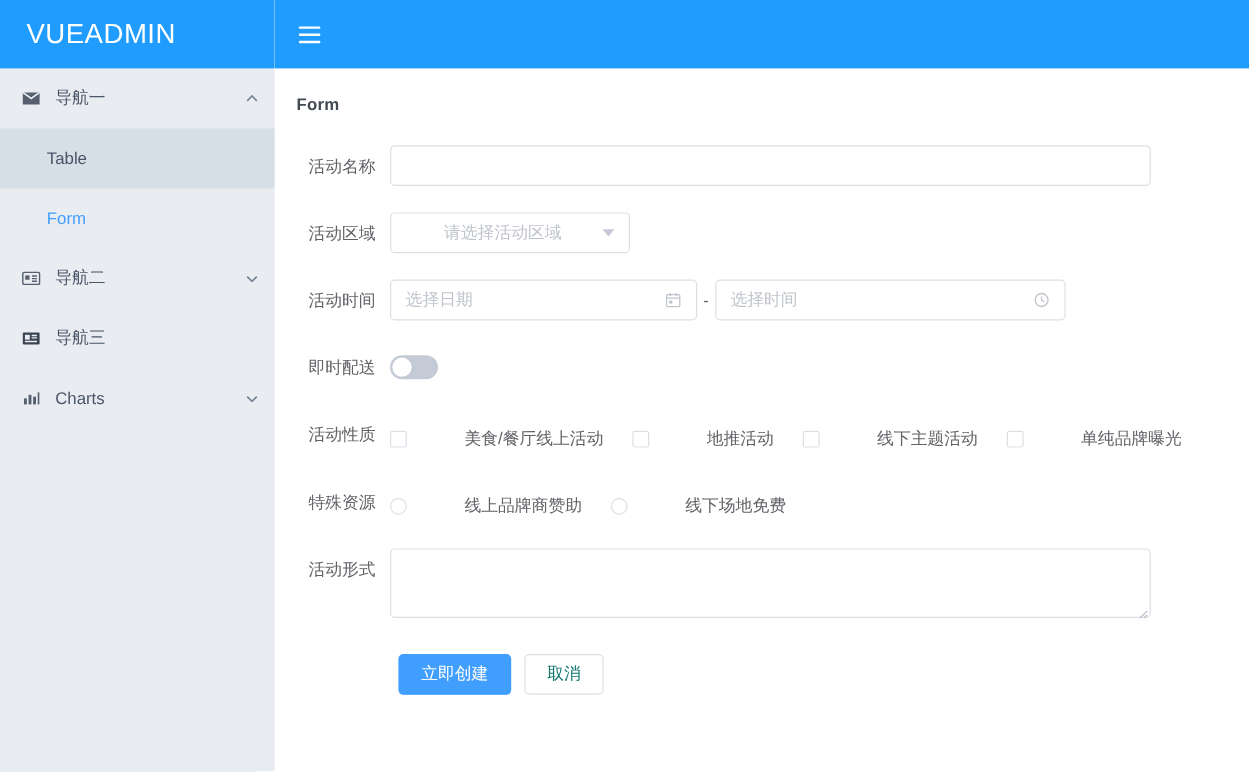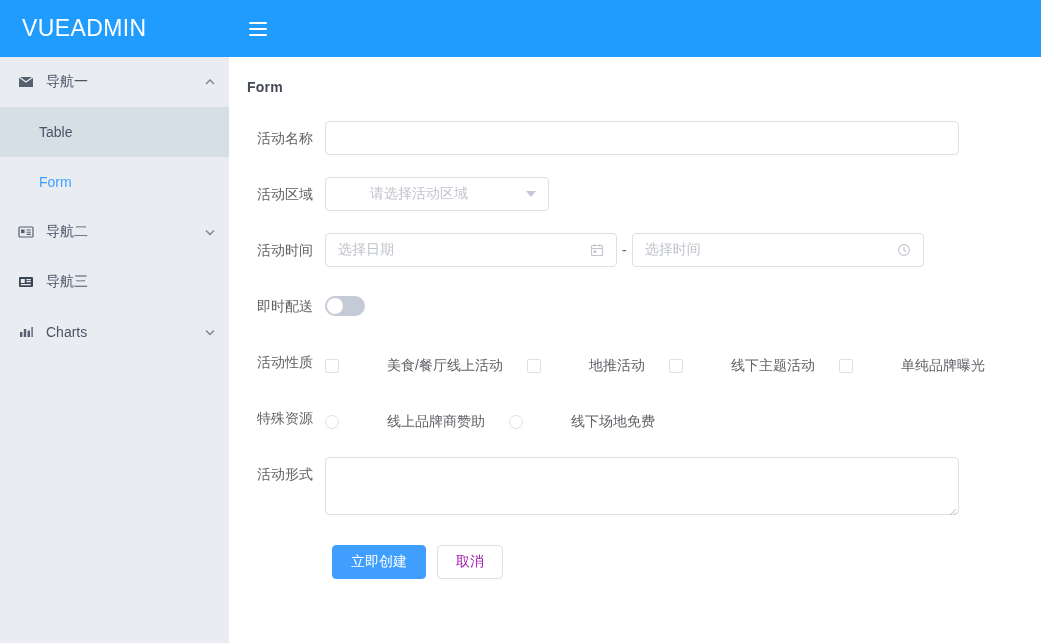--- a/index.html
+++ b/index.html
@@ -174,39 +174,39 @@
     color: #606266;
     font-size: 14px;
   }
   .el-input .ph {
     color: #c0c4cc;
   }
   .input-name {
     width: 634px;
   }
   .el-select {
-    width: 224px;
+    width: 200px;
     position: relative;
     padding-left: 44px;
   }
   .el-select .arrow {
     margin-left: auto;
     width: 0;
     height: 0;
     border-left: 5px solid transparent;
     border-right: 5px solid transparent;
     border-top: 6px solid #c3c8d4;
   }
 
   .time-row {
     display: flex;
     align-items: center;
   }
   .date-picker {
-    width: 292px;
+    width: 256px;
     justify-content: space-between;
   }
   .time-picker {
     width: 292px;
     justify-content: space-between;
   }
   .sep {
     color: #606266;
     margin: 0 5px;
     font-size: 14px;
@@ -325,21 +325,21 @@
     border: 1px solid transparent;
   }
   .btn-primary {
     background: #409eff;
     color: #ffffff;
     border-color: #409eff;
     margin-right: 11px;
   }
   .btn-default {
     background: #ffffff;
-    color: #a21caf;
+    color: #0f766e;
     border-color: #dcdfe6;
   }
 </style>
 </head>
 <body>
 
 <div class="app">
 
   <aside class="sidebar">
 

